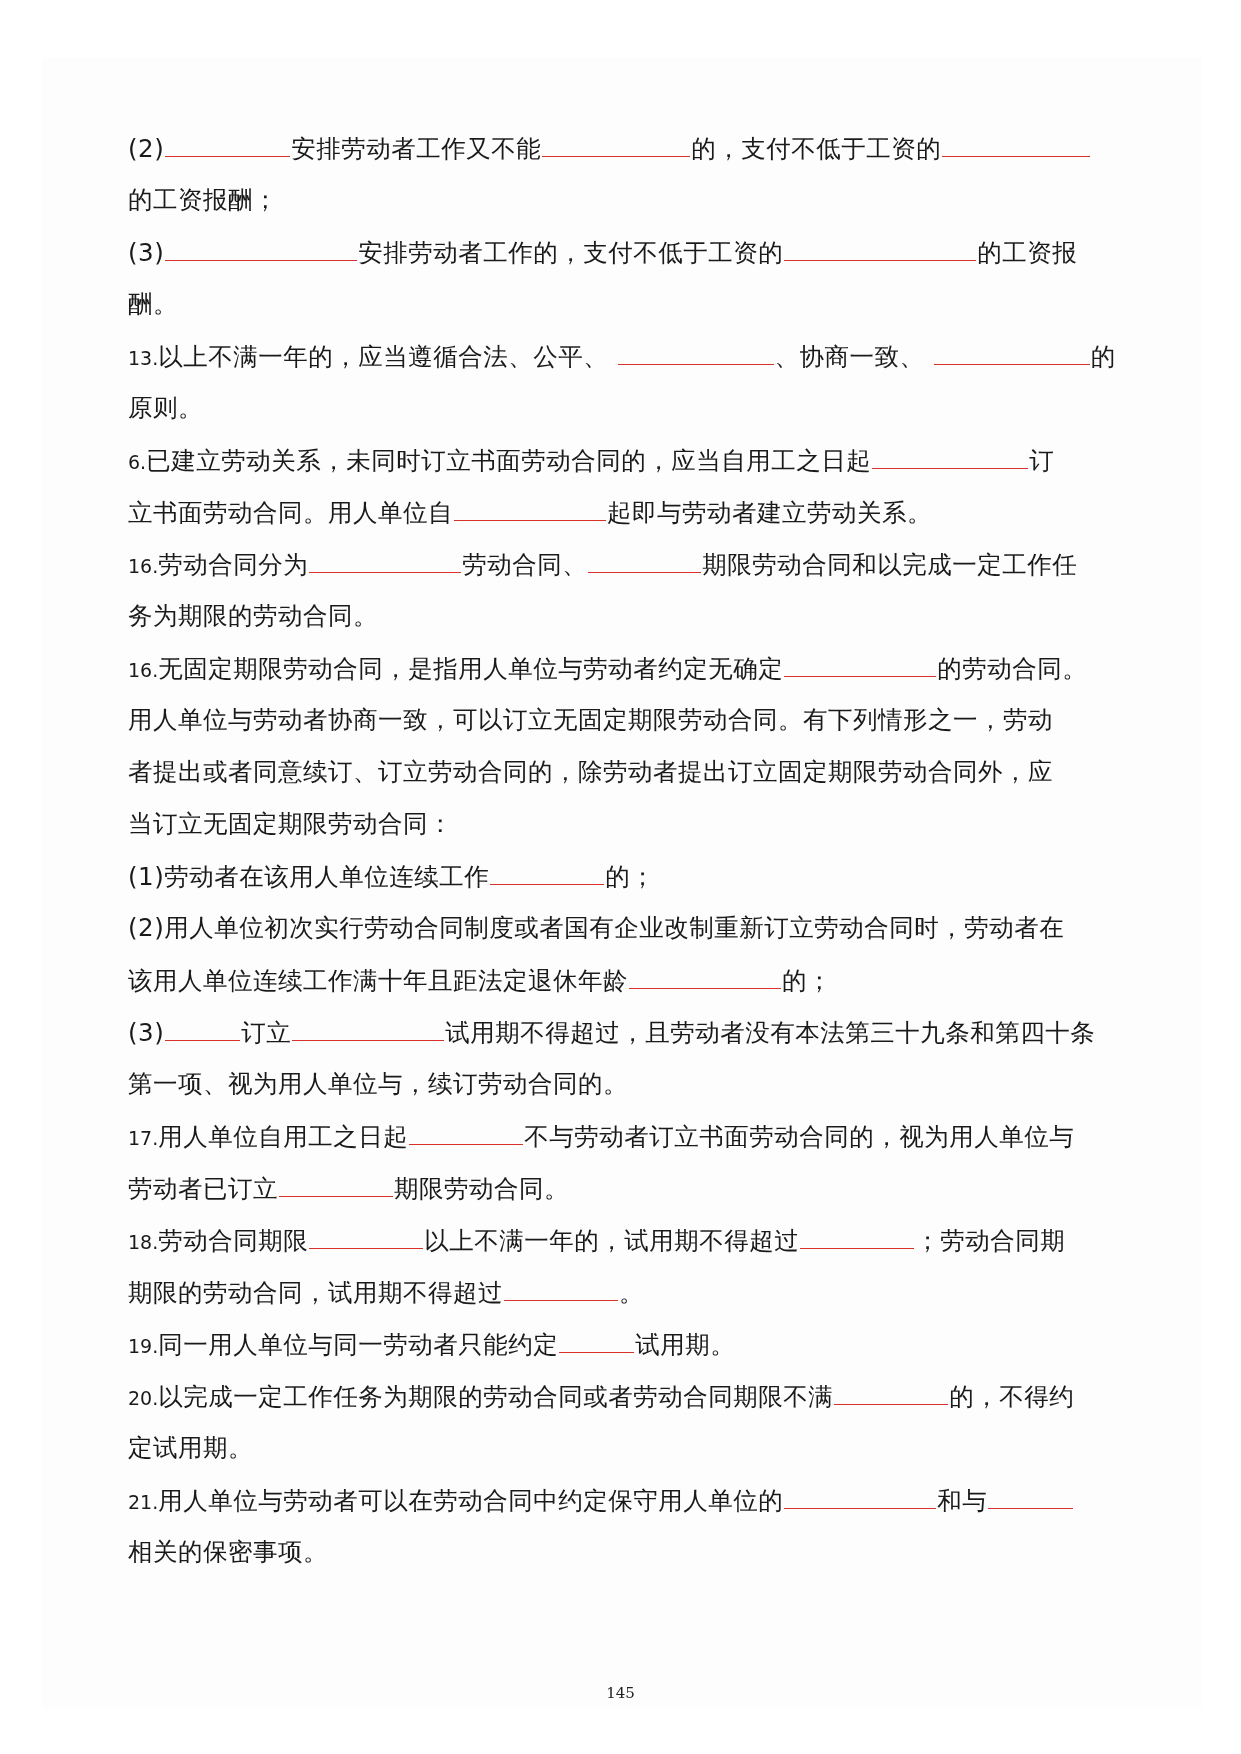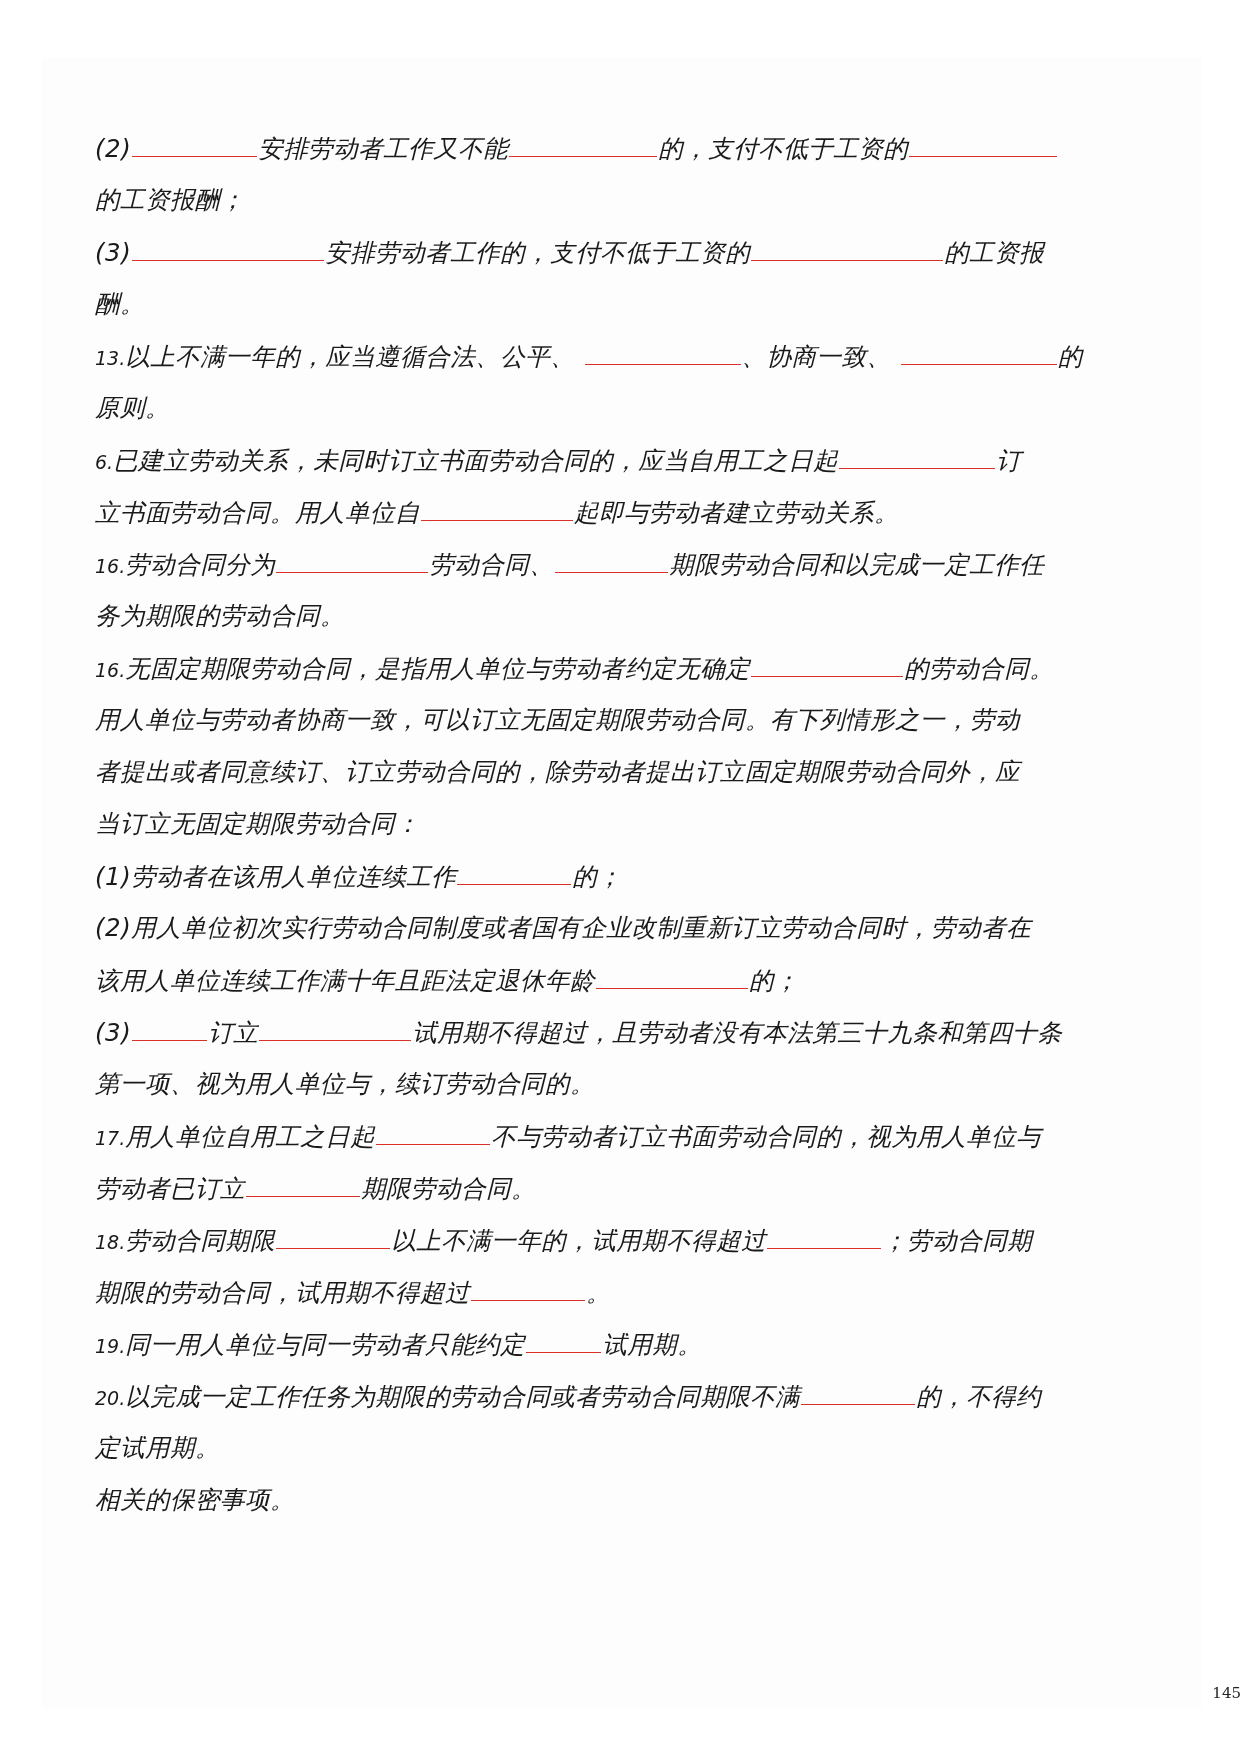--- a/index.html
+++ b/index.html
@@ -4,32 +4,32 @@
 <style>
   html, body { margin: 0; padding: 0; }
   body {
     width: 1241px; height: 1754px; background: #ffffff; position: relative; overflow: hidden;
     font-family: "DejaVu Sans", "Liberation Sans", sans-serif; color: #1a1a1a;
   }
   .page-inner {
     position: absolute; left: 42px; top: 58px; width: 1160px; height: 1650px;
     background: #fdfdfd;
   }
-  .content { position: absolute; left: 95px; top: 128px; width: 1020px; font-style: italic; }
+  .content { position: absolute; left: 128px; top: 128px; width: 1020px; }
   .line {
     height: 52px; line-height: 40px; font-size: 24.5px; white-space: nowrap;
     letter-spacing: 0.5px;
   }
   .num { font-size: 19px; letter-spacing: 0; }
   .blank {
     display: inline-block; border-bottom: 1.6px solid #d9302a; height: 28px;
     vertical-align: baseline; margin: 0 1px;
   }
   .page-number {
-    position: absolute; left: 0; width: 1241px; top: 1684px; text-align: right;
+    position: absolute; left: 0; width: 1241px; top: 1684px; text-align: center;
     font-family: "DejaVu Serif", "Liberation Serif", serif; font-size: 15px; color: #222;
   }
 </style>
 </head>
 <body>
 
 <div class="page-inner"></div>
 
 <div class="content" id="content">
     <div class="line"><span>(2)</span><span class="blank" style="width: 125px; border-bottom-color: rgb(217, 48, 42);"></span><span>安排劳动者工作又不能</span><span class="blank" style="width: 148px; border-bottom-color: rgb(217, 48, 42);"></span><span>的，支付不低于工资的</span><span class="blank" style="width: 148px; border-bottom-color: rgb(217, 48, 42);"></span></div>
@@ -51,16 +51,17 @@
     <div class="line"><span>该用人单位连续工作满十年且距法定退休年龄</span><span class="blank" style="width: 152px; border-bottom-color: rgb(217, 48, 42);"></span><span>的；</span></div>
     <div class="line"><span>(3)</span><span class="blank" style="width: 75px; border-bottom-color: rgb(217, 48, 42);"></span><span>订立</span><span class="blank" style="width: 152px; border-bottom-color: rgb(217, 48, 42);"></span><span>试用期不得超过，且劳动者没有本法第三十九条和第四十条</span></div>
     <div class="line"><span>第一项、视为用人单位与，续订劳动合同的。</span></div>
     <div class="line"><span class="num">17.</span><span>用人单位自用工之日起</span><span class="blank" style="width: 114px; border-bottom-color: rgb(217, 48, 42);"></span><span>不与劳动者订立书面劳动合同的，视为用人单位与</span></div>
     <div class="line"><span>劳动者已订立</span><span class="blank" style="width: 114px; border-bottom-color: rgb(217, 48, 42);"></span><span>期限劳动合同。</span></div>
     <div class="line"><span class="num">18.</span><span>劳动合同期限</span><span class="blank" style="width: 114px; border-bottom-color: rgb(217, 48, 42);"></span><span>以上不满一年的，试用期不得超过</span><span class="blank" style="width: 114px; border-bottom-color: rgb(217, 48, 42);"></span><span>；劳动合同期</span></div>
     <div class="line"><span>期限的劳动合同，试用期不得超过</span><span class="blank" style="width: 114px; border-bottom-color: rgb(217, 48, 42);"></span><span>。</span></div>
     <div class="line"><span class="num">19.</span><span>同一用人单位与同一劳动者只能约定</span><span class="blank" style="width: 75px; border-bottom-color: rgb(217, 48, 42);"></span><span>试用期。</span></div>
     <div class="line"><span class="num">20.</span><span>以完成一定工作任务为期限的劳动合同或者劳动合同期限不满</span><span class="blank" style="width: 114px; border-bottom-color: rgb(217, 48, 42);"></span><span>的，不得约</span></div>
     <div class="line"><span>定试用期。</span></div>
+    <div class="line"><span class="num">21.</span><span>用人单位与劳动者可以在劳动合同中约定保守用人单位的</span><span class="blank" style="width: 152px; border-bottom-color: rgb(217, 48, 42);"></span><span>和与</span><span class="blank" style="width: 85px; border-bottom-color: rgb(217, 48, 42);"></span></div>
     <div class="line"><span>相关的保密事项。</span></div>
   </div>
 
 <div class="page-number">145</div>
 
 </body></html>

